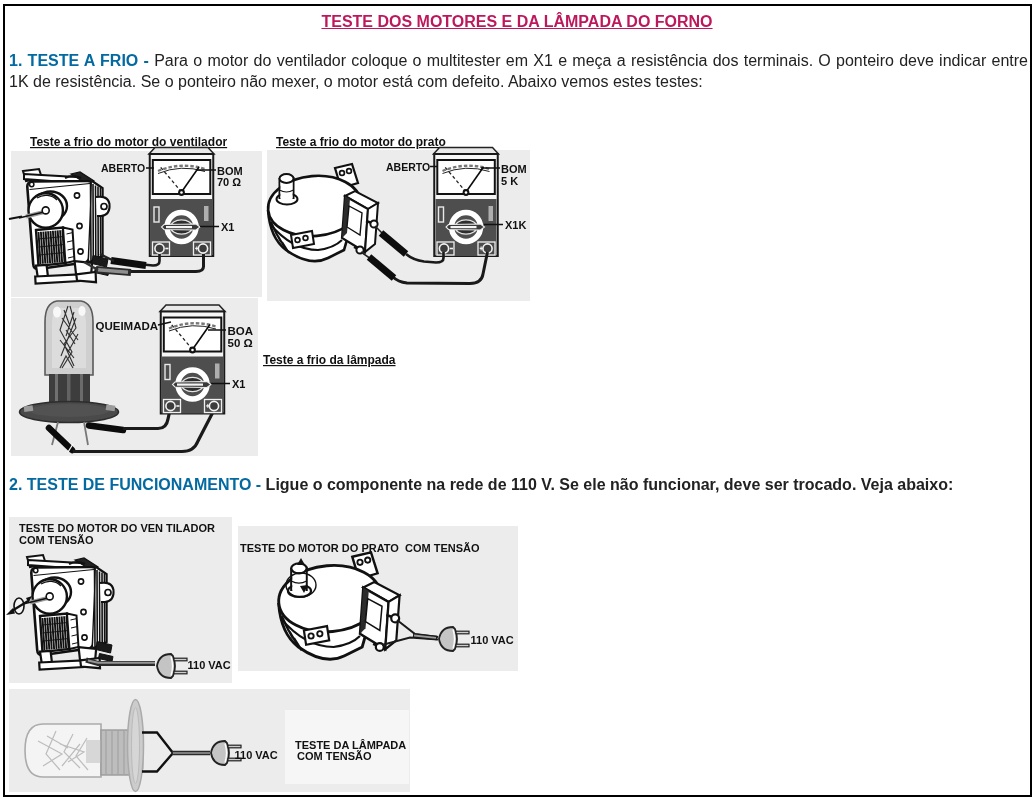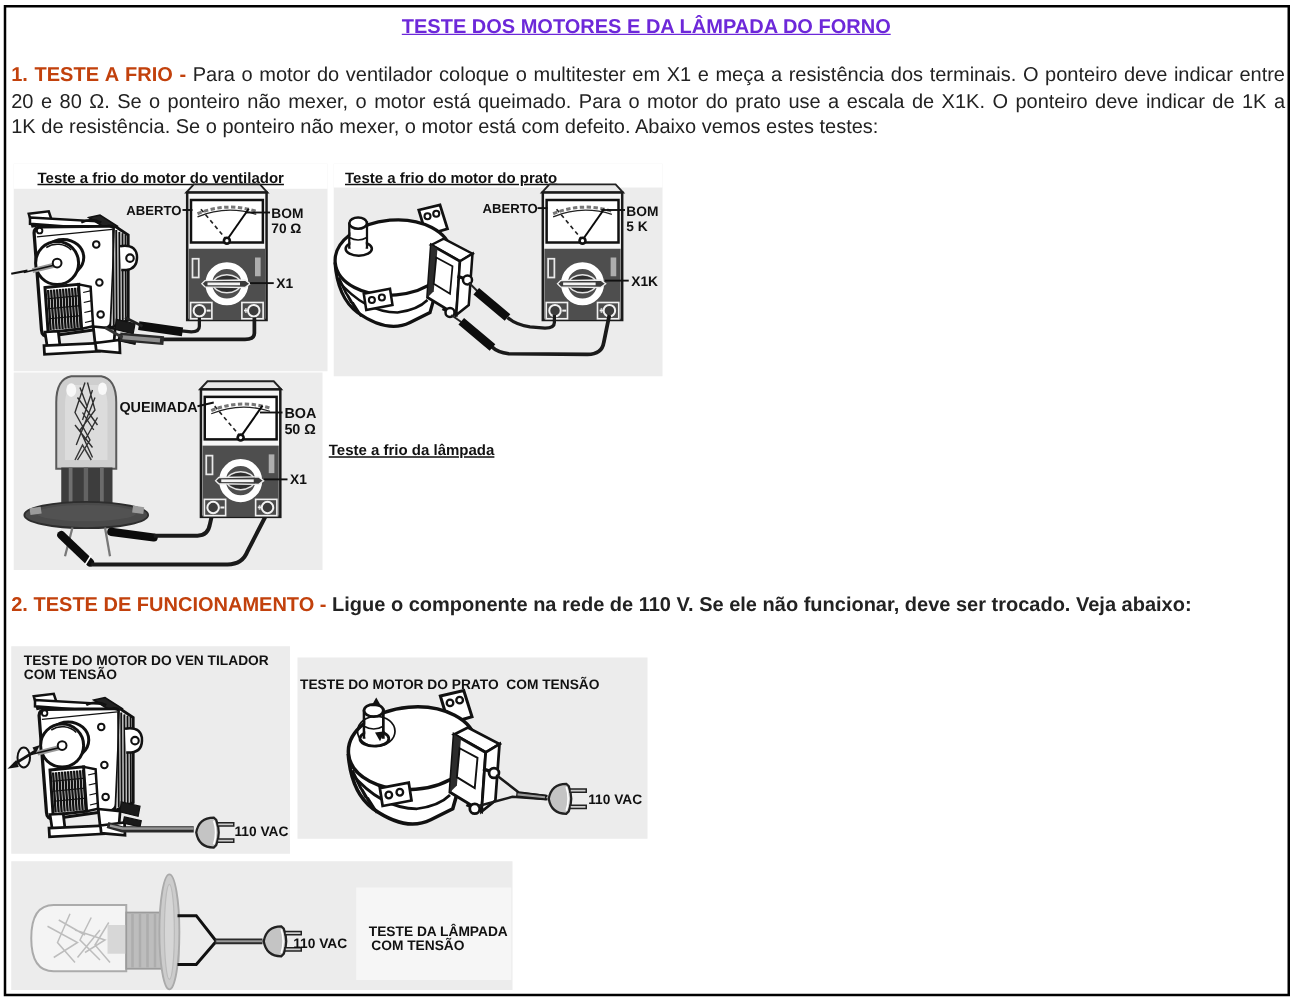--- a/index.html
+++ b/index.html
@@ -1,36 +1,35 @@
 <!DOCTYPE html>
 <html><head>
 <meta charset="utf-8">
 <style>
   html,body{margin:0;padding:0;}
   body{width:1034px;height:799px;background:#fff;position:relative;overflow:hidden;
        font-family:"Liberation Sans",sans-serif;}
   .border{position:absolute;left:3px;top:4px;width:1025px;height:789px;border:2.5px solid #000;}
   .title{position:absolute;left:0;top:12.5px;width:1034px;text-align:center;
-         font-size:16px;font-weight:bold;color:#6d28d9;}
+         font-size:16px;font-weight:bold;color:#be185d;}
   .title span{text-decoration:underline;}
   .p1{position:absolute;left:9px;top:51px;width:1019px;font-size:16px;line-height:20.5px;color:#222;}
   .jl{text-align:justify;text-align-last:justify;white-space:nowrap;}
   .jl{white-space:normal;}
   .p2{position:absolute;left:9px;top:475px;width:1019px;font-size:16px;line-height:20.5px;color:#222;font-weight:bold;}
-  b{color:#c2410c;}
+  b{color:#0369a1;}
   svg{position:absolute;left:0;top:0;}
   svg text{font-family:"Liberation Sans",sans-serif;font-weight:bold;fill:#111;}
 </style>
 </head>
 <body>
 <div class="border"></div>
 <div class="title"><span>TESTE DOS MOTORES E DA LÂMPADA DO FORNO</span></div>
 <div class="p1">
 <div class="jl"><b>1. TESTE A FRIO -</b> Para o motor do ventilador coloque o multitester em X1 e meça a resistência dos terminais. O ponteiro deve indicar entre</div>
-<div class="jl">20 e 80 Ω. Se o ponteiro não mexer, o motor está queimado. Para o motor do prato use a escala de X1K. O ponteiro deve indicar de 1K a</div>
 <div>1K de resistência. Se o ponteiro não mexer, o motor está com defeito. Abaixo vemos estes testes:</div>
 </div>
 <div class="p2"><b>2. TESTE DE FUNCIONAMENTO -</b> Ligue o componente na rede de 110 V. Se ele não funcionar, deve ser trocado. Veja abaixo:</div>
 <svg width="1034" height="799" viewBox="0 0 1034 799">
 <defs>
 <g id="meter">
   <polygon points="6,0.5 59,0.5 65,7 0,7" fill="#e9e9e9" stroke="#222" stroke-width="1.5"></polygon>
   <rect x="0.75" y="7" width="63.5" height="102" fill="#f6f6f6" stroke="#1a1a1a" stroke-width="2"></rect>
   <rect x="3.8" y="13" width="57.5" height="34" fill="#ffffff" stroke="#111" stroke-width="2"></rect>
   <path d="M9,24 Q32,14.5 56,22" fill="none" stroke="#777" stroke-width="2.4" stroke-dasharray="3.5,2"></path>

